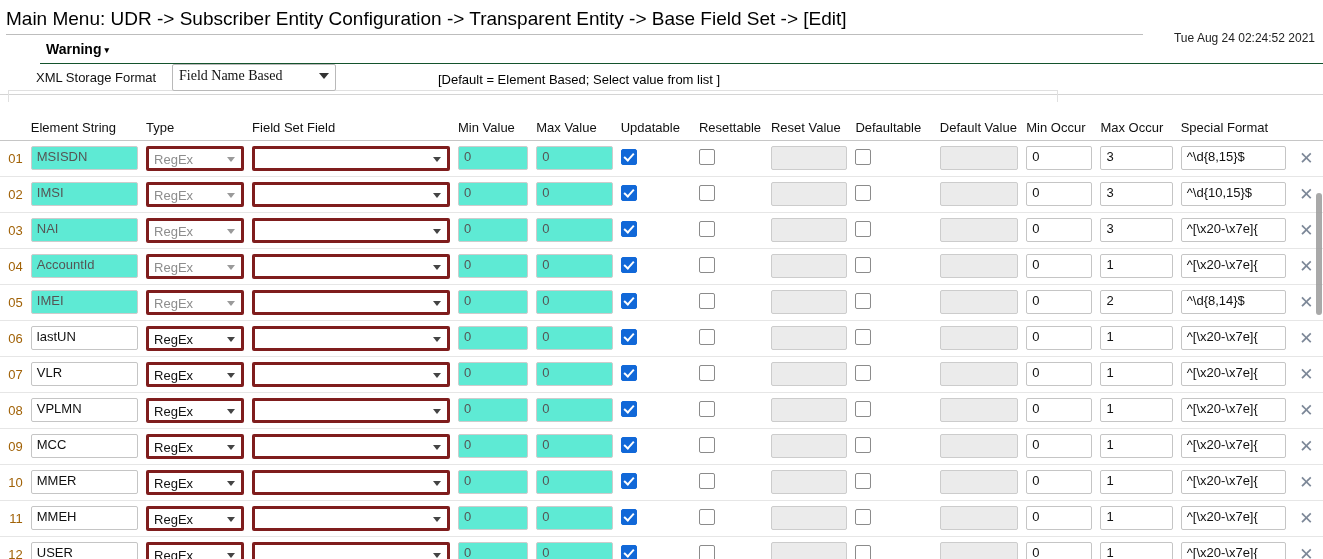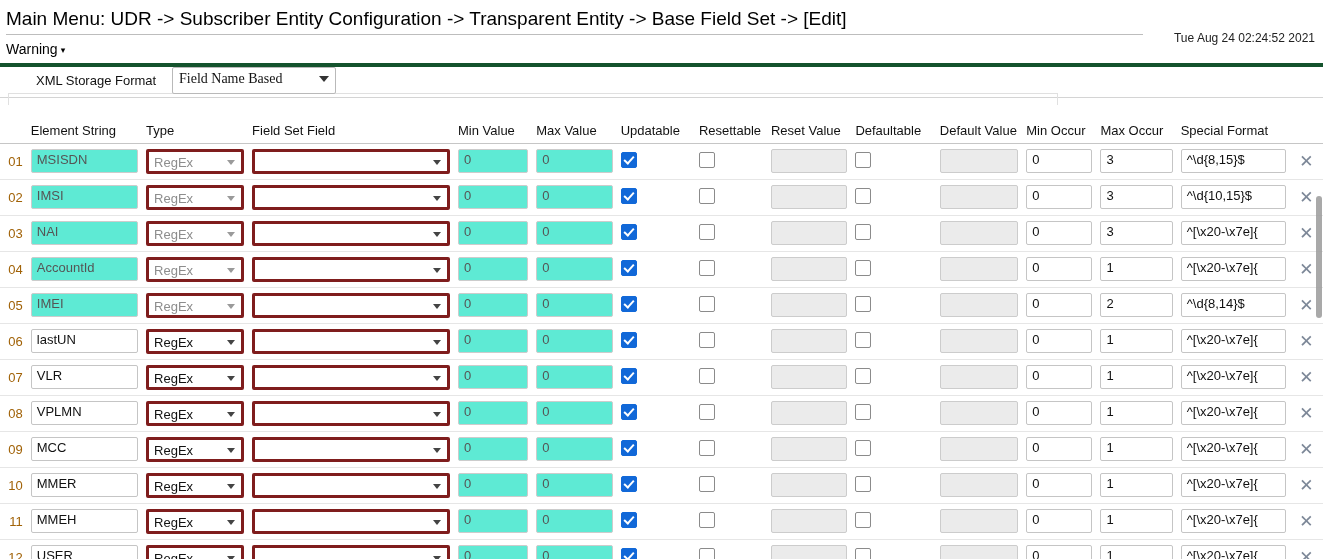--- a/index.html
+++ b/index.html
@@ -37,22 +37,23 @@
     position: absolute;
     right: 8px;
     top: 31px;
     font-size: 12px;
     color: #222;
     white-space: nowrap;
   }
   .warning-bar {
     padding: 6px 6px 6px 6px;
     font-size: 14px;
-    font-weight: normal;
-    border-bottom: 4px solid #14532d;
+    font-weight: bold;
+    border-bottom: 1px solid #14532d;
+    margin-left: 40px;
   }
   .warning-caret {
     display: inline-block;
     font-size: 9px;
     vertical-align: middle;
     margin-left: 3px;
   }
 
   
   .storage-row {
@@ -287,20 +288,21 @@
     <span>Warning</span><span class="warning-caret">▾</span>
   </div>
 
   <div class="storage-row">
     <div class="storage-strip"></div>
     <div class="storage-label">XML Storage Format</div>
     <div class="storage-select">
       <span>Field Name Based</span>
       <span class="sel-arrow"></span>
     </div>
+    <div class="storage-hint">[Default = Element Based; Select value from list ]</div>
   </div>
 
   <div class="table-wrap">
     <table class="grid">
       <colgroup>
         <col class="c-idx">
           <col class="c-elem">
           <col class="c-type">
           <col class="c-fsname">
         <col class="c-minv">

